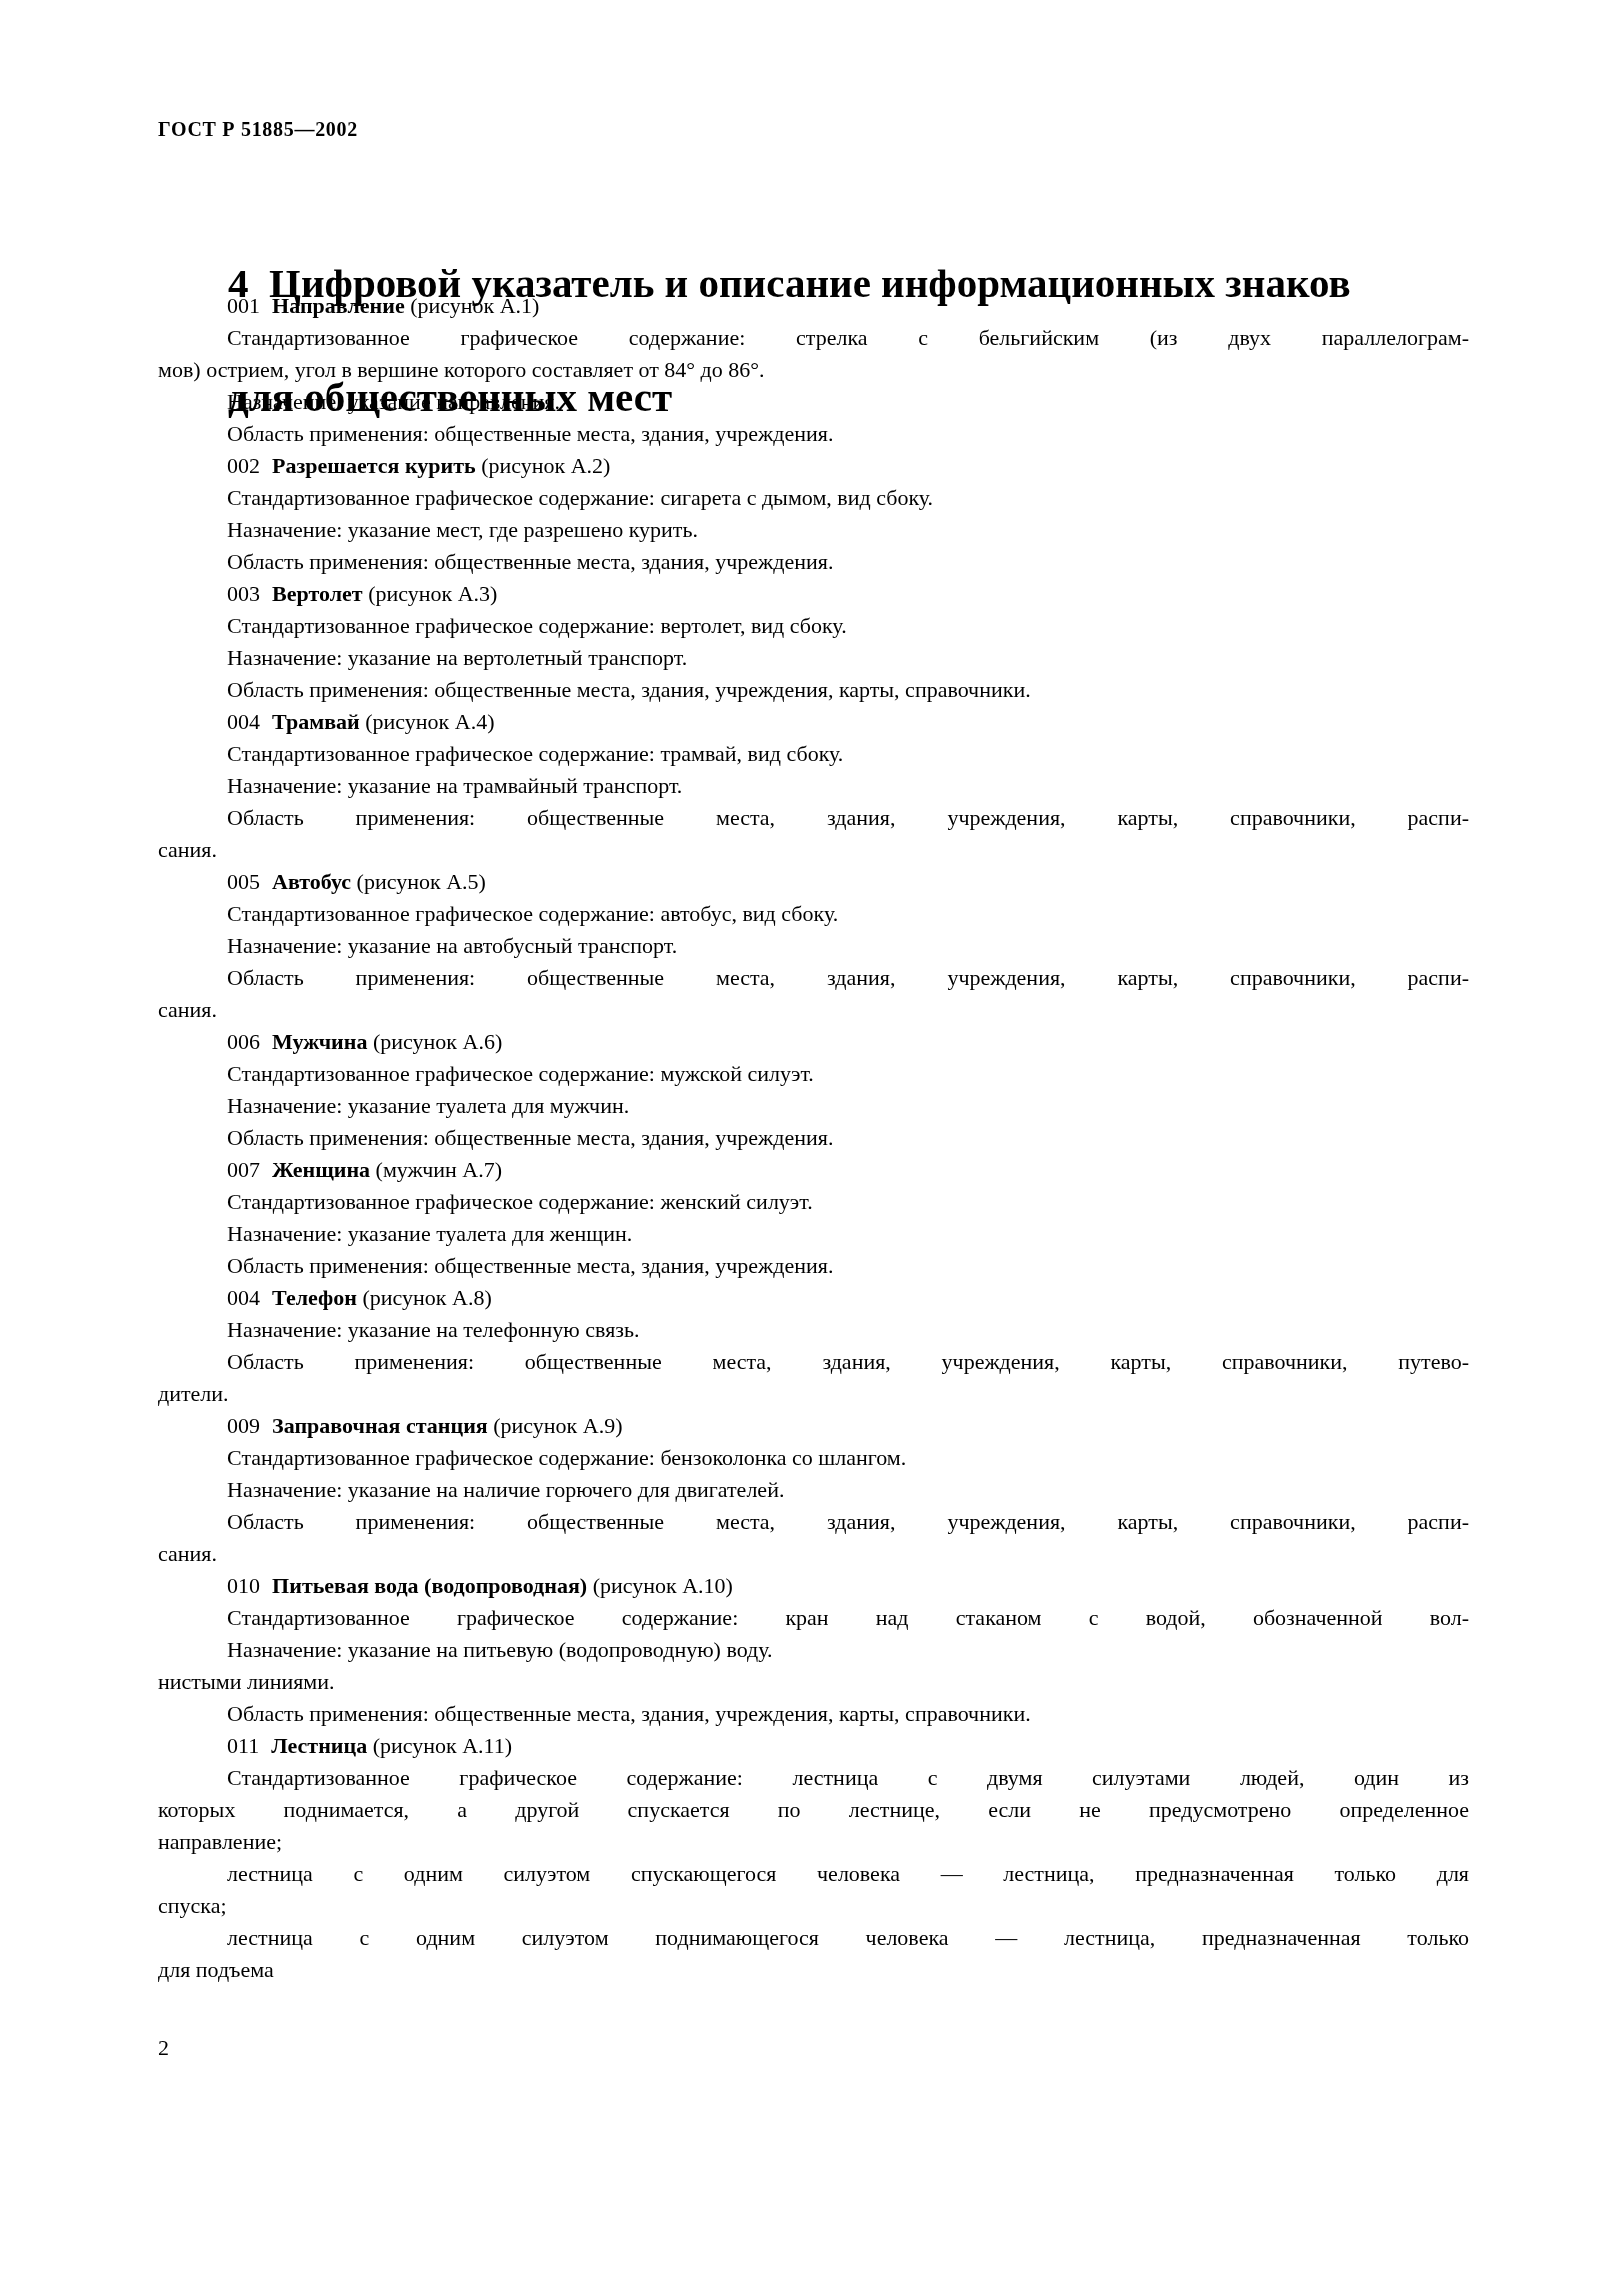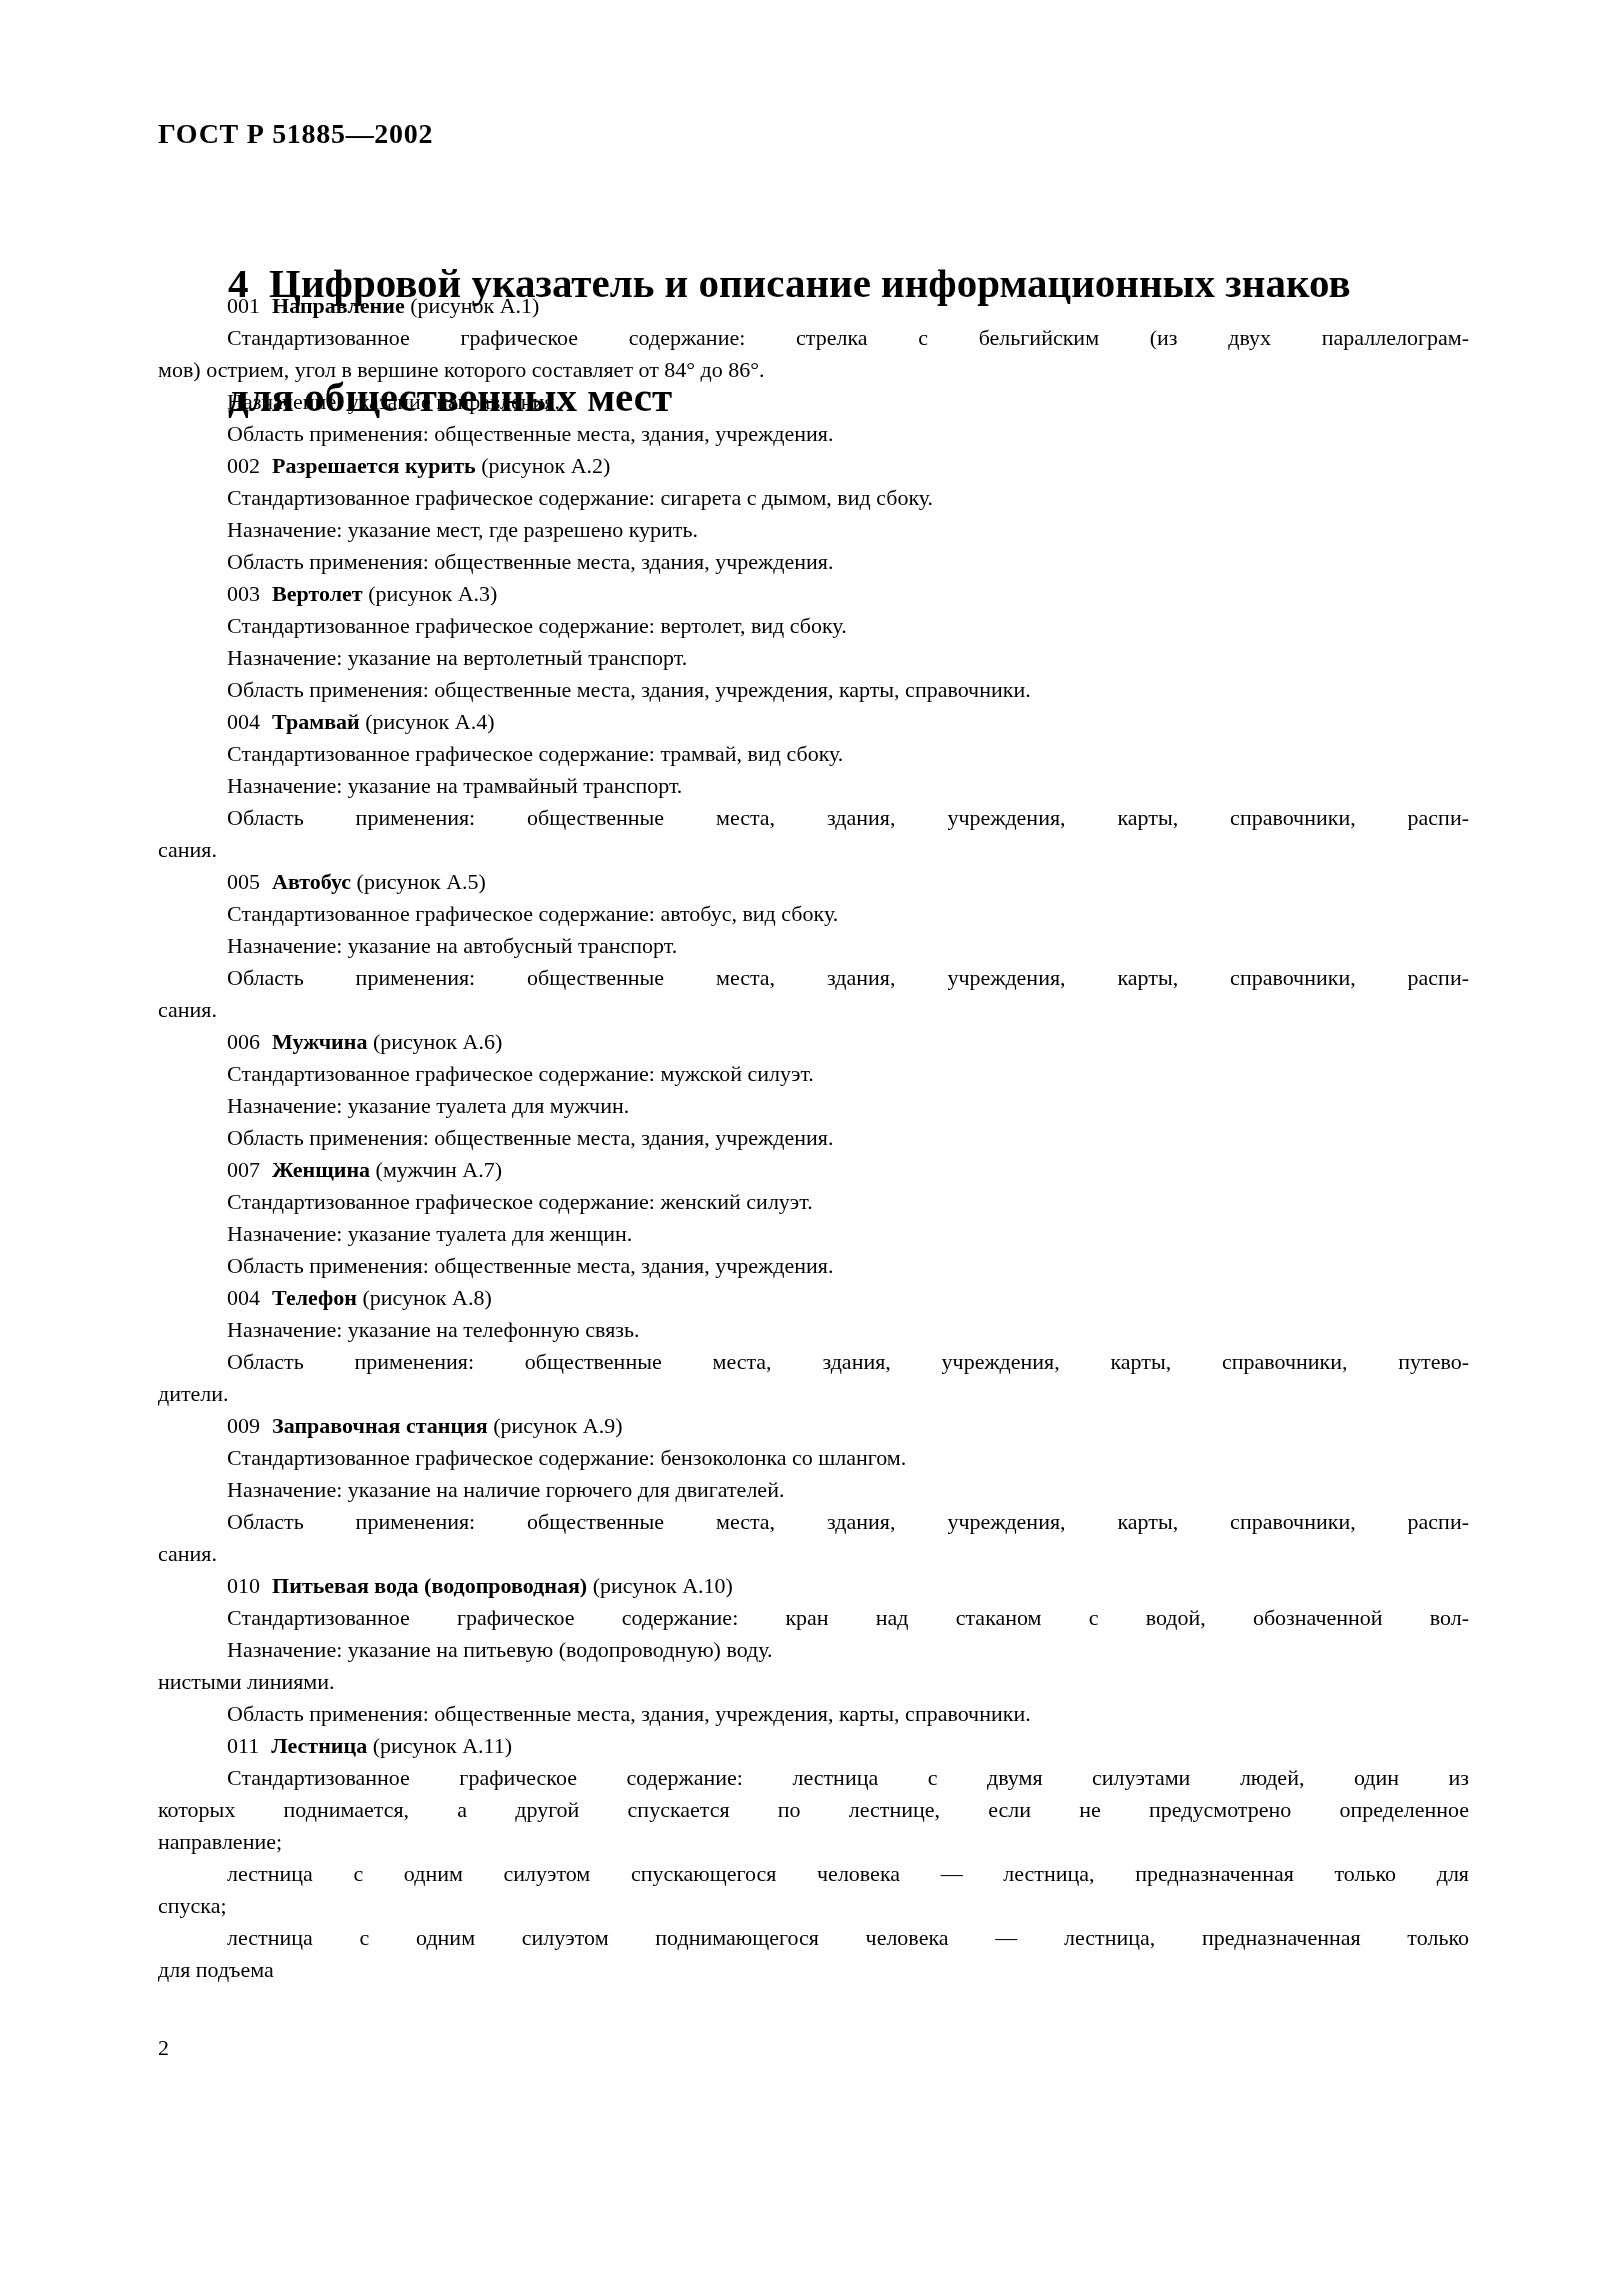--- a/index.html
+++ b/index.html
@@ -10,21 +10,21 @@
     height: 2295px;
     background: #ffffff;
     color: #000000;
     font-family: "Liberation Serif", "DejaVu Serif", serif;
     overflow: hidden;
   }
   .doc-header {
     position: absolute;
     left: 158px;
     top: 118px;
-    font-size: 28px;
+    font-size: 20px;
     font-weight: bold;
     letter-spacing: 0.7px;
     white-space: pre-wrap;
   }
   .section-title {
     position: absolute;
     left: 228px;
     top: 188px;
     font-size: 41px;
     font-weight: bold;

